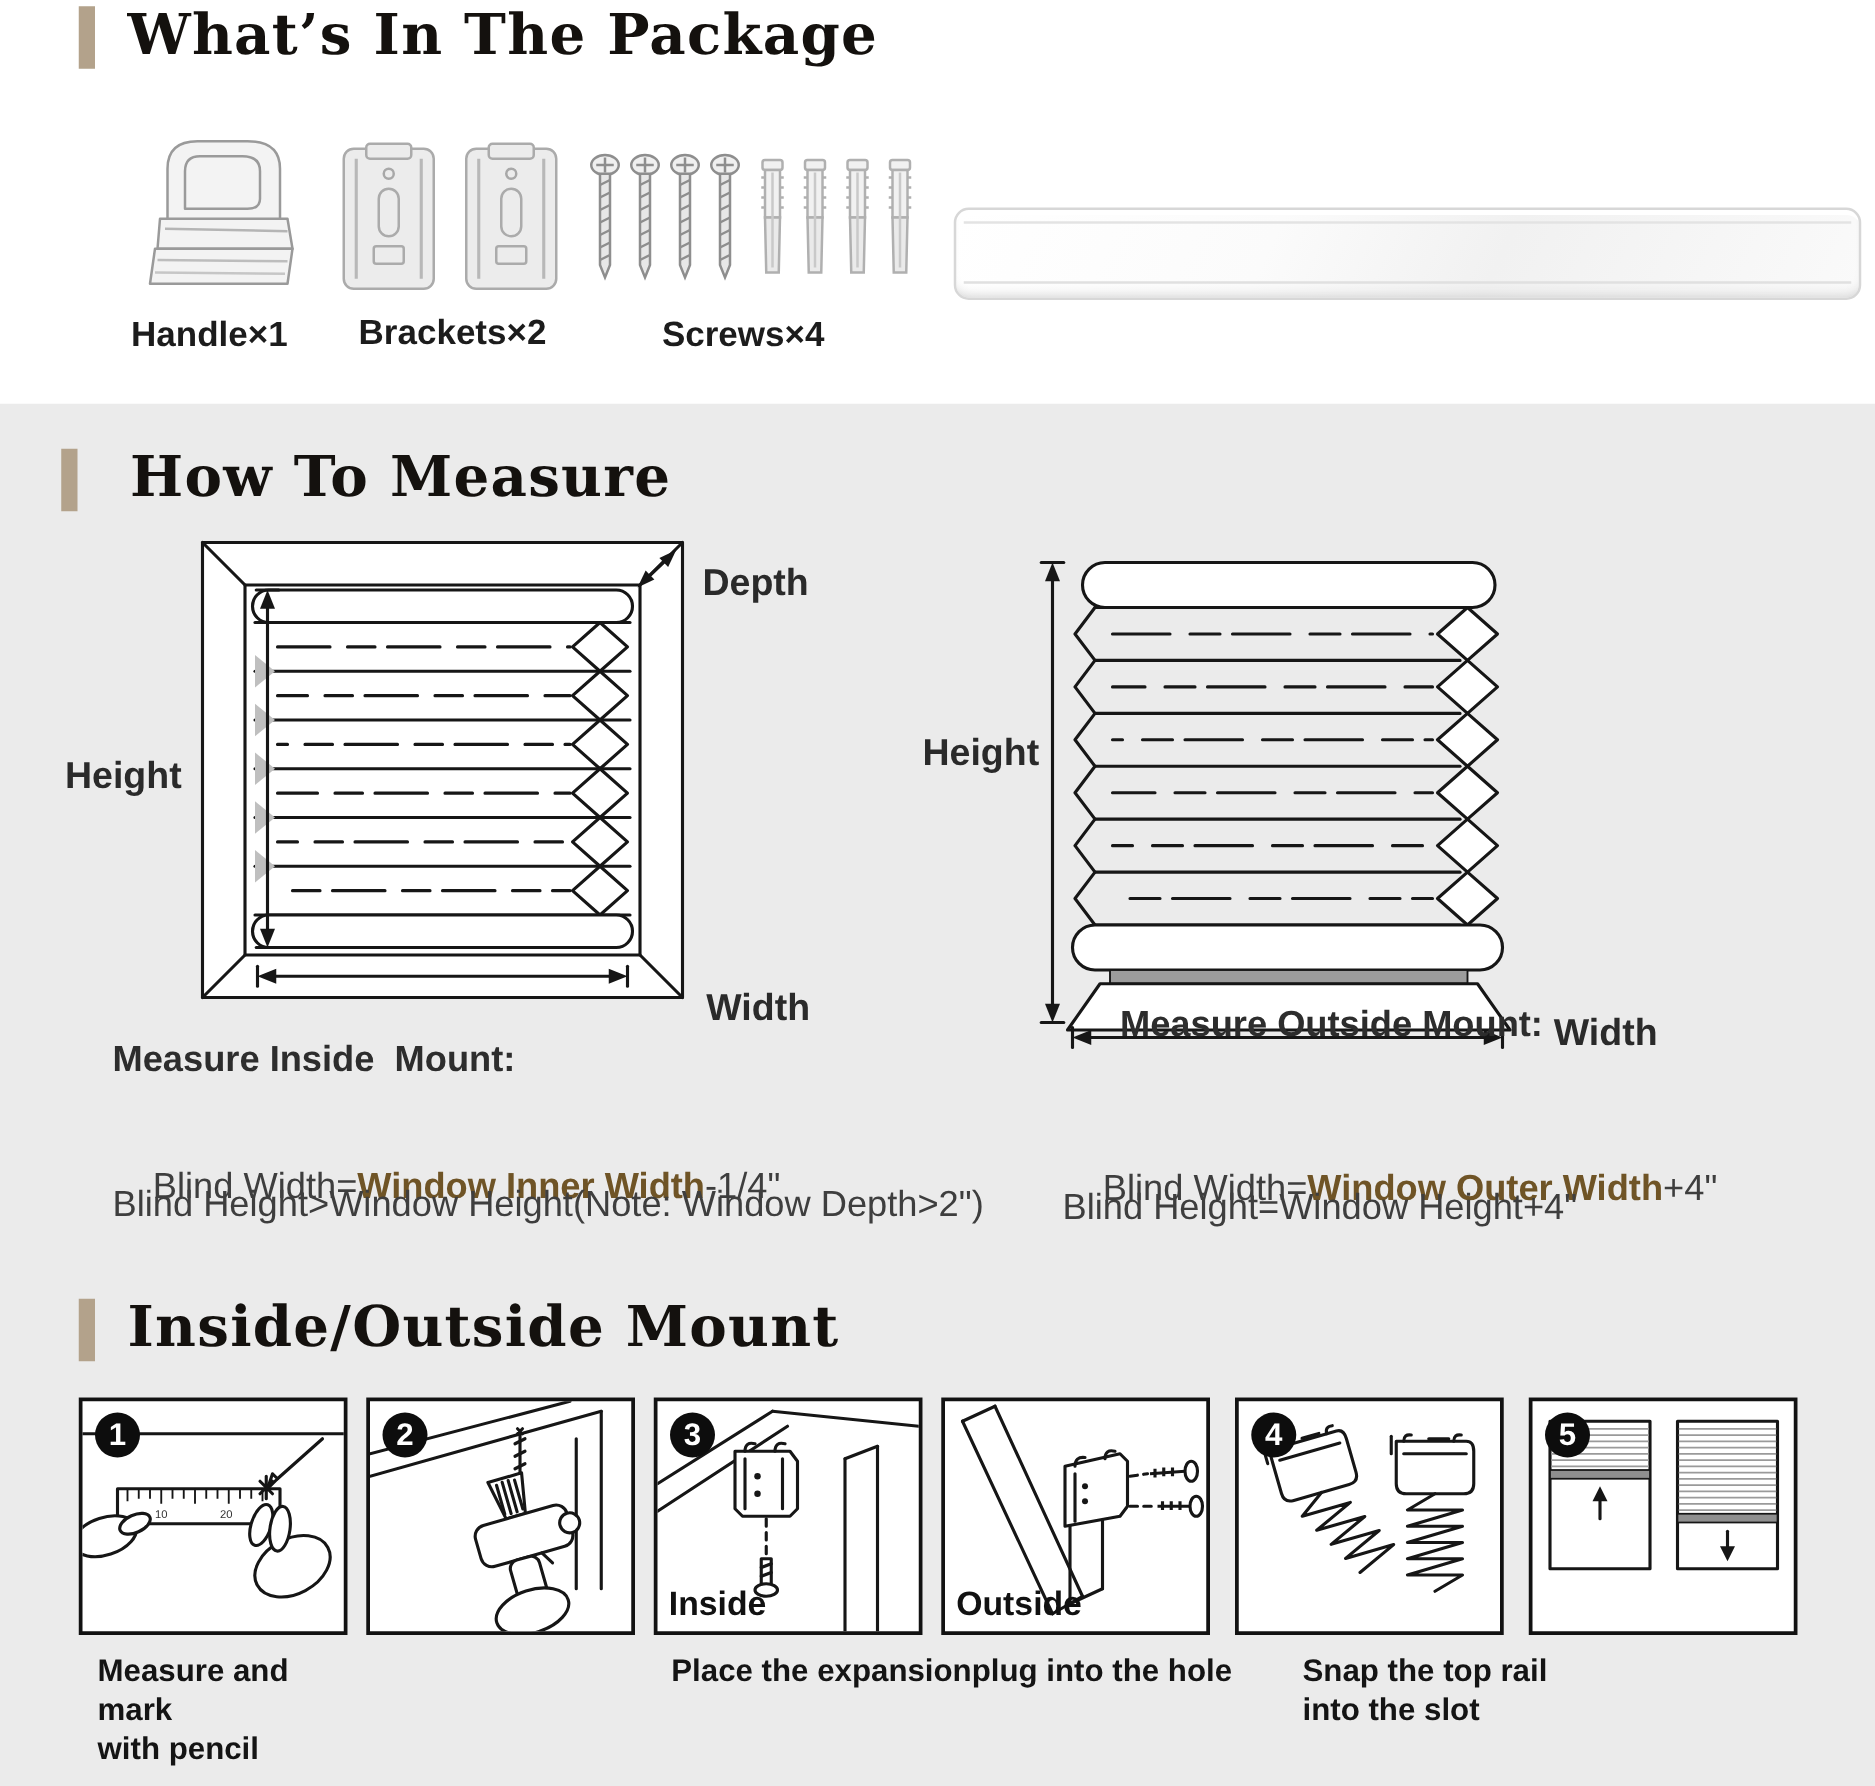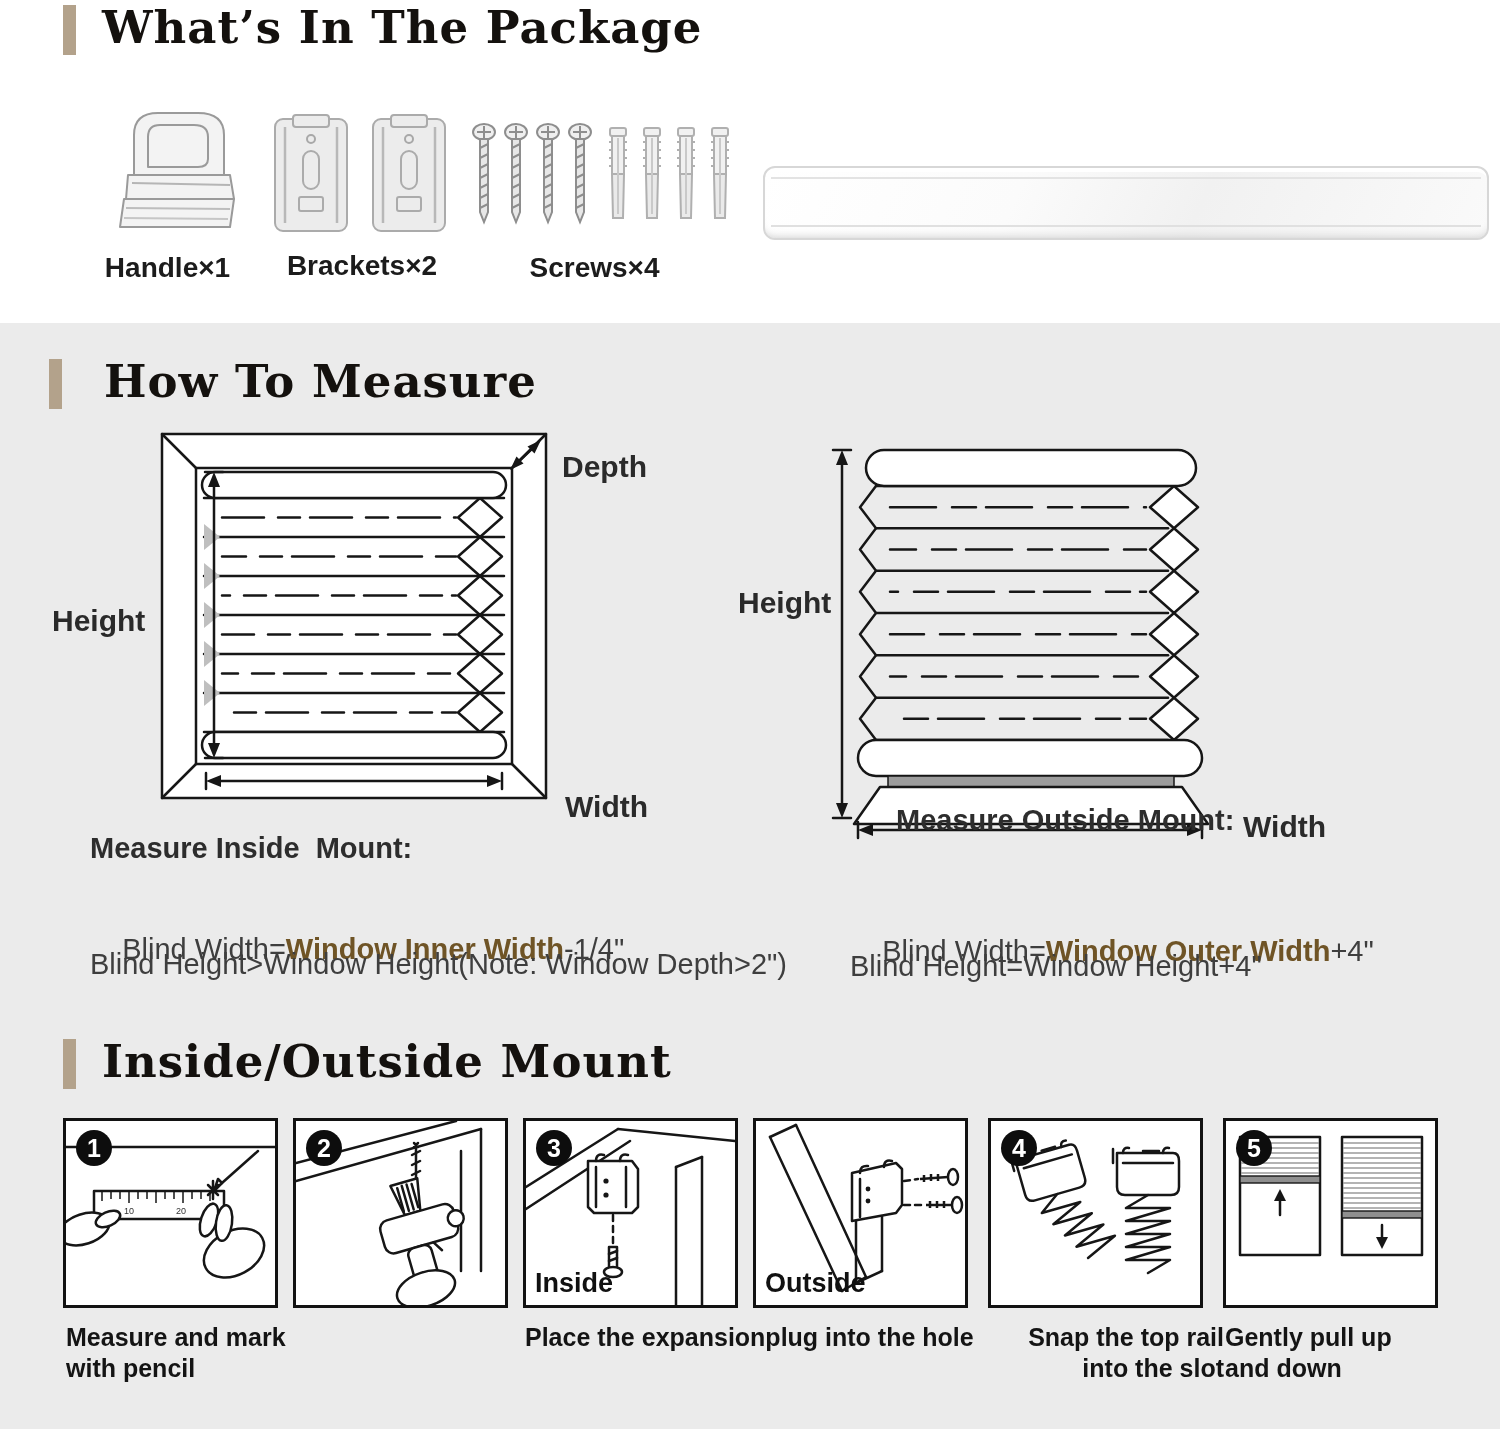--- a/index.html
+++ b/index.html
@@ -30,21 +30,21 @@
   .measure-line .hl{font-weight:bold;}
 
   
   .panel{position:absolute;top:1118px;width:215px;height:190px;background:#fff;
     border:3px solid #121212;box-sizing:border-box;}
   .badge{position:absolute;left:10px;top:9px;width:36px;height:36px;border-radius:50%;
     background:#0d0d0d;color:#fff;font-size:25px;font-weight:bold;display:flex;
     align-items:center;justify-content:center;z-index:3;}
   .panel-tag{position:absolute;left:9px;bottom:6px;font-size:27px;font-weight:bold;color:#111;z-index:3;margin-top:40px;}
   .caption{position:absolute;top:1322px;font-size:25px;font-weight:bold;color:#141414;line-height:31px;}
-  .caption span{display:block;}
+  .caption span{display:block;margin-left:12px;}
 
   svg{display:block;}
   .ink{stroke:#161616;fill:none;stroke-width:2.5;stroke-linecap:round;stroke-linejoin:round;}
   .inkfill{stroke:#161616;fill:#ffffff;stroke-width:2.5;stroke-linejoin:round;}
   .metal{stroke:#9a9a9a;fill:#f3f3f3;stroke-width:2;stroke-linejoin:round;}
   .metal2{stroke:#ababab;fill:#ececec;stroke-width:2;stroke-linejoin:round;}
 </style>
 </head>
 <body>
 
@@ -516,21 +516,17 @@
     </svg>
   </div>
 
   <div class="caption" style="left:66px;width:225px;">
     <span>Measure and mark</span>
     <span>with pencil</span>
   </div>
   <div class="caption" style="left:525px;width:470px;">
     <span>Place the expansionplug into the hole</span>
   </div>
-  <div class="caption" style="left:1004px;width:220px;text-align:right;">
+  <div class="caption" style="left:1030px;width:220px;">
     <span>Snap the top rail</span>
     <span>into the slot</span>
   </div>
-  <div class="caption" style="left:1225px;width:220px;">
-    <span>Gently pull up</span>
-    <span>and down</span>
-  </div>
 </div>
 
 </body></html>

